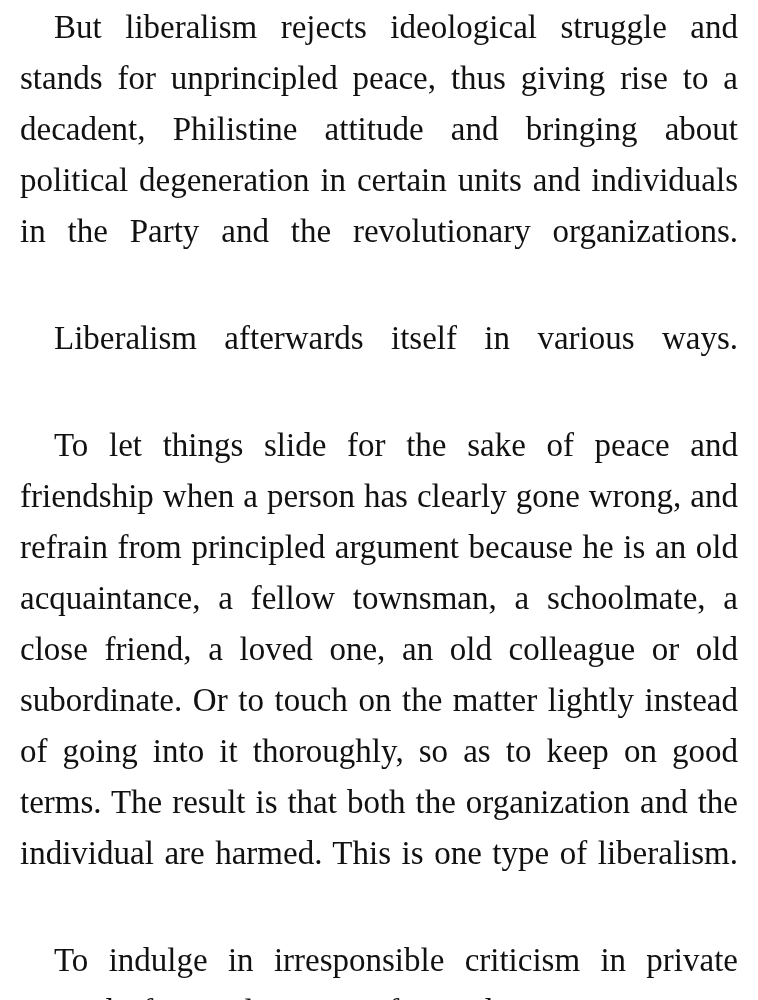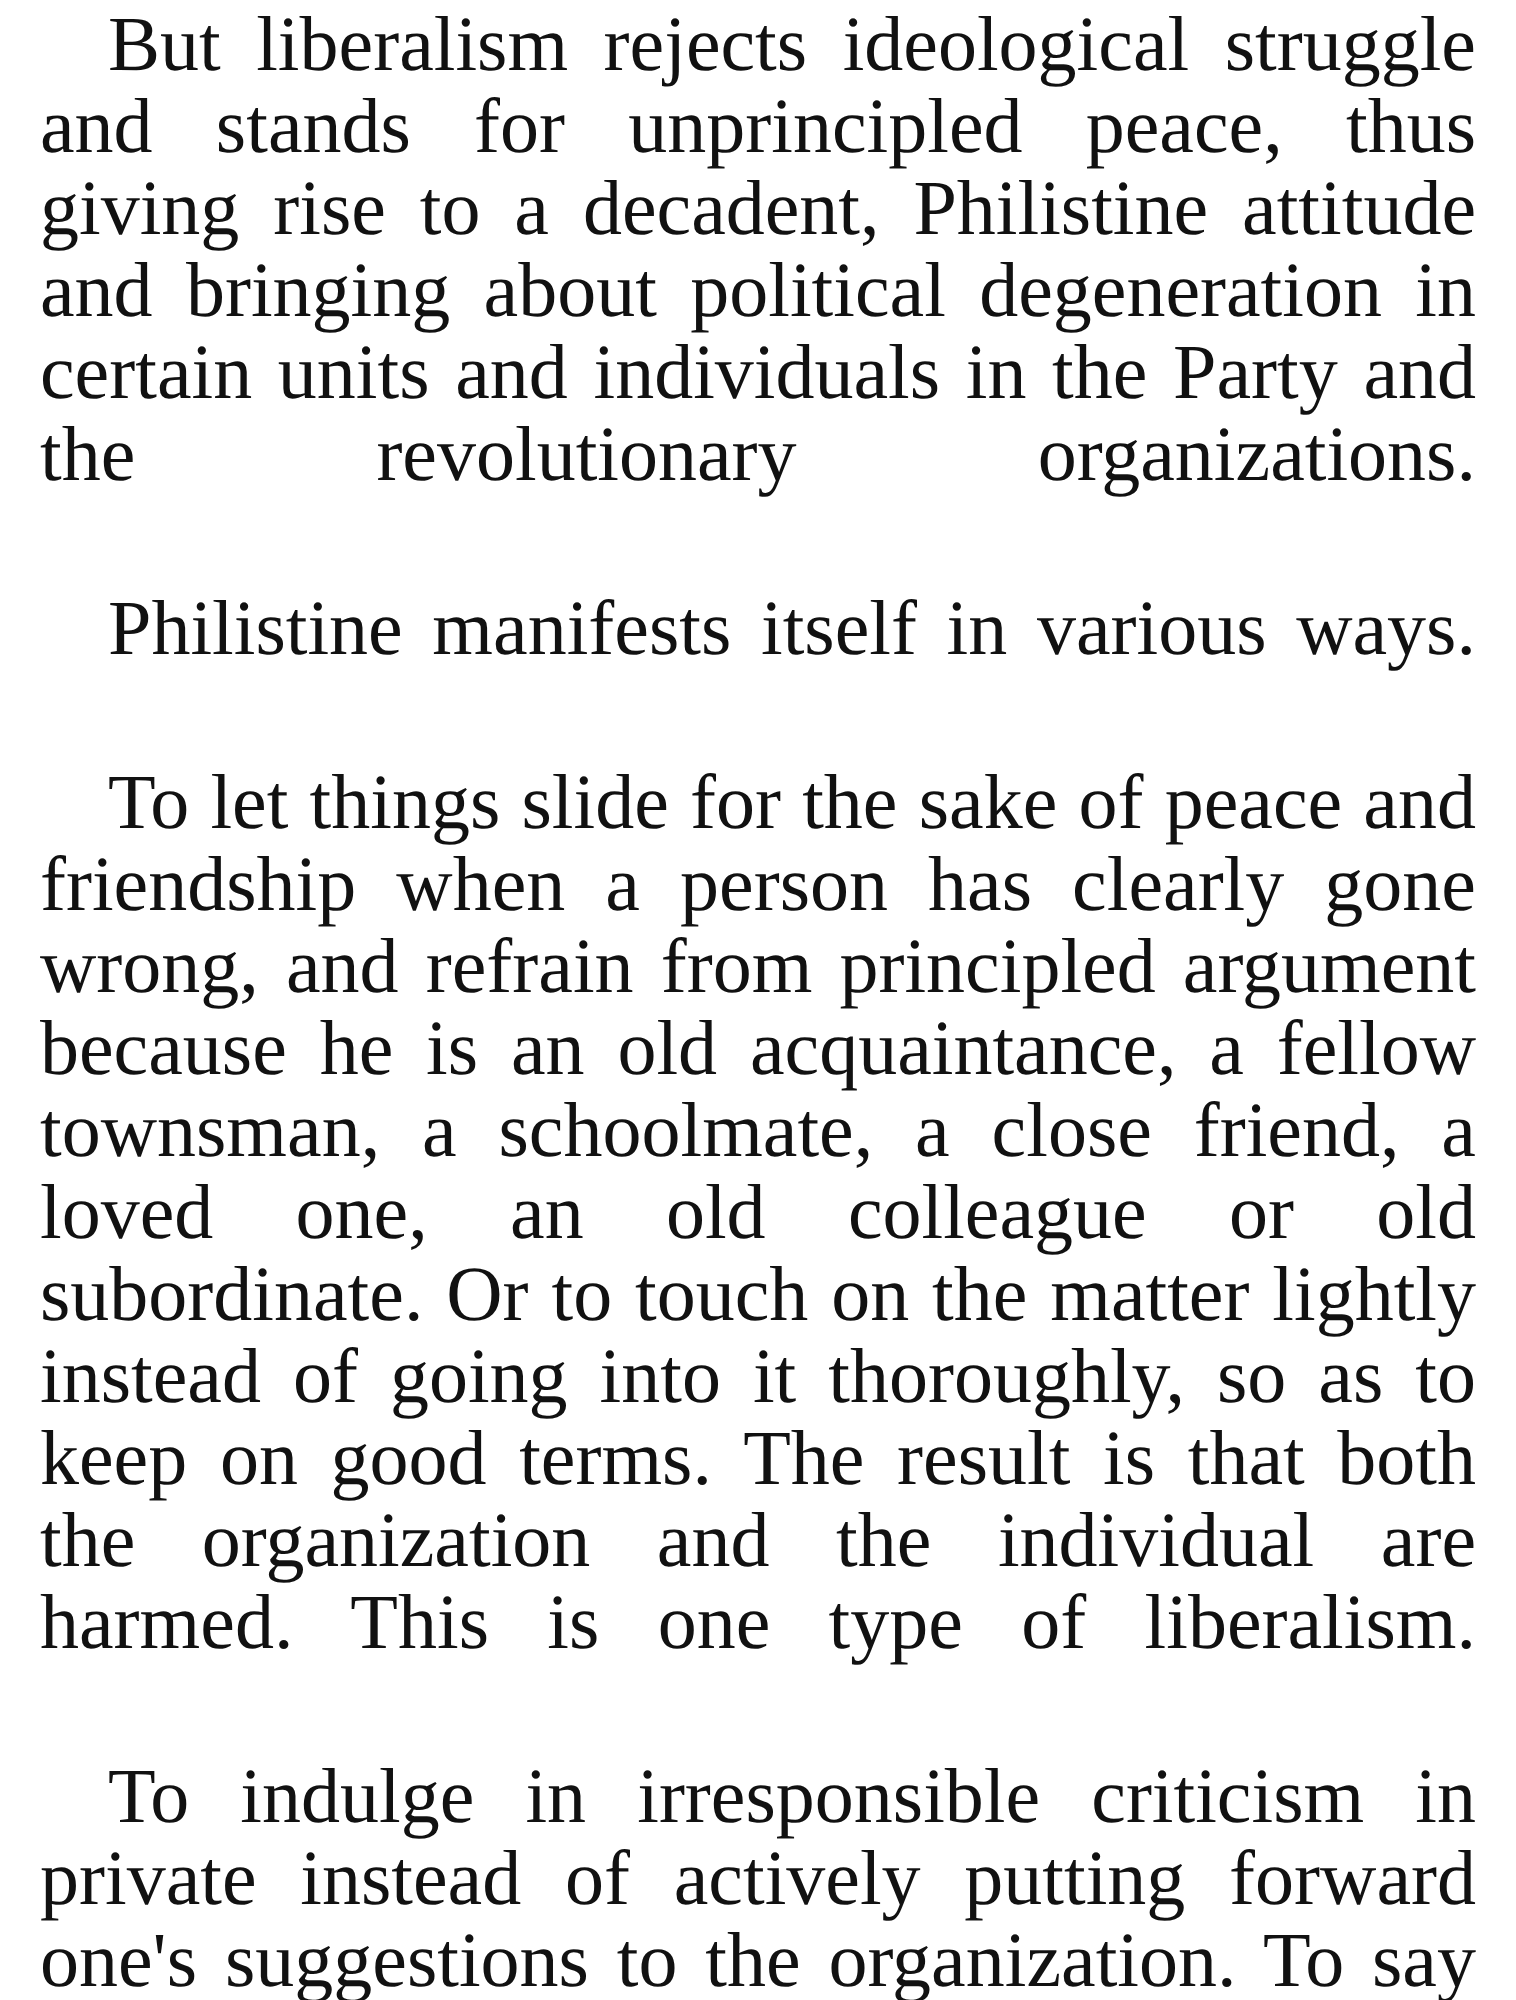--- a/index.html
+++ b/index.html
@@ -23,22 +23,22 @@
   }
   .text-column {
     position: absolute;
     left: 20px;
     top: 2px;
     width: 718px;
   }
   p.para {
     margin: 0 0 5px 0;
     padding: 0;
-    font-size: 39px;
-    line-height: 41px;
+    font-size: 33px;
+    line-height: 51px;
     text-align: justify;
     text-justify: inter-word;
     text-indent: 34px;
     color: #111111;
     -webkit-font-smoothing: antialiased;
     hyphens: none;
     word-spacing: 0.01em;
   }
   p.para:last-child {
     margin-bottom: 0;
@@ -51,20 +51,20 @@
   }
 </style>
 </head>
 <body>
 
 <div class="page">
   <div class="text-column">
 
     <p class="para">But liberalism rejects ideological struggle and stands for unprincipled peace, thus giving rise to a decadent, Philistine attitude and bringing about political degeneration in certain units and individuals in the Party and the revolutionary organizations.</p>
 
-    <p class="para">Philistine manifests itself in various ways.</p>
+    <p class="para">Liberalism afterwards itself in various ways.</p>
 
     <p class="para">To let things slide for the sake of peace and friendship when a person has clearly gone wrong, and refrain from principled argument because he is an old acquaintance, a fellow townsman, a schoolmate, a close friend, a loved one, an old colleague or old subordinate. Or to touch on the matter lightly instead of going into it thoroughly, so as to keep on good terms. The result is that both the organization and the individual are harmed. This is one type of liberalism.</p>
 
     <p class="para">To indulge in irresponsible criticism in private instead of actively putting forward one's suggestions to the organization. To say nothing to people to their faces but to gossip behind their backs, or to say nothing at a meeting but to gossip afterwards. To show no regard at all for the principles of collective life but to follow one's own inclination. This is a second type.</p>
 
   </div>
 </div>
 
 </body></html>

